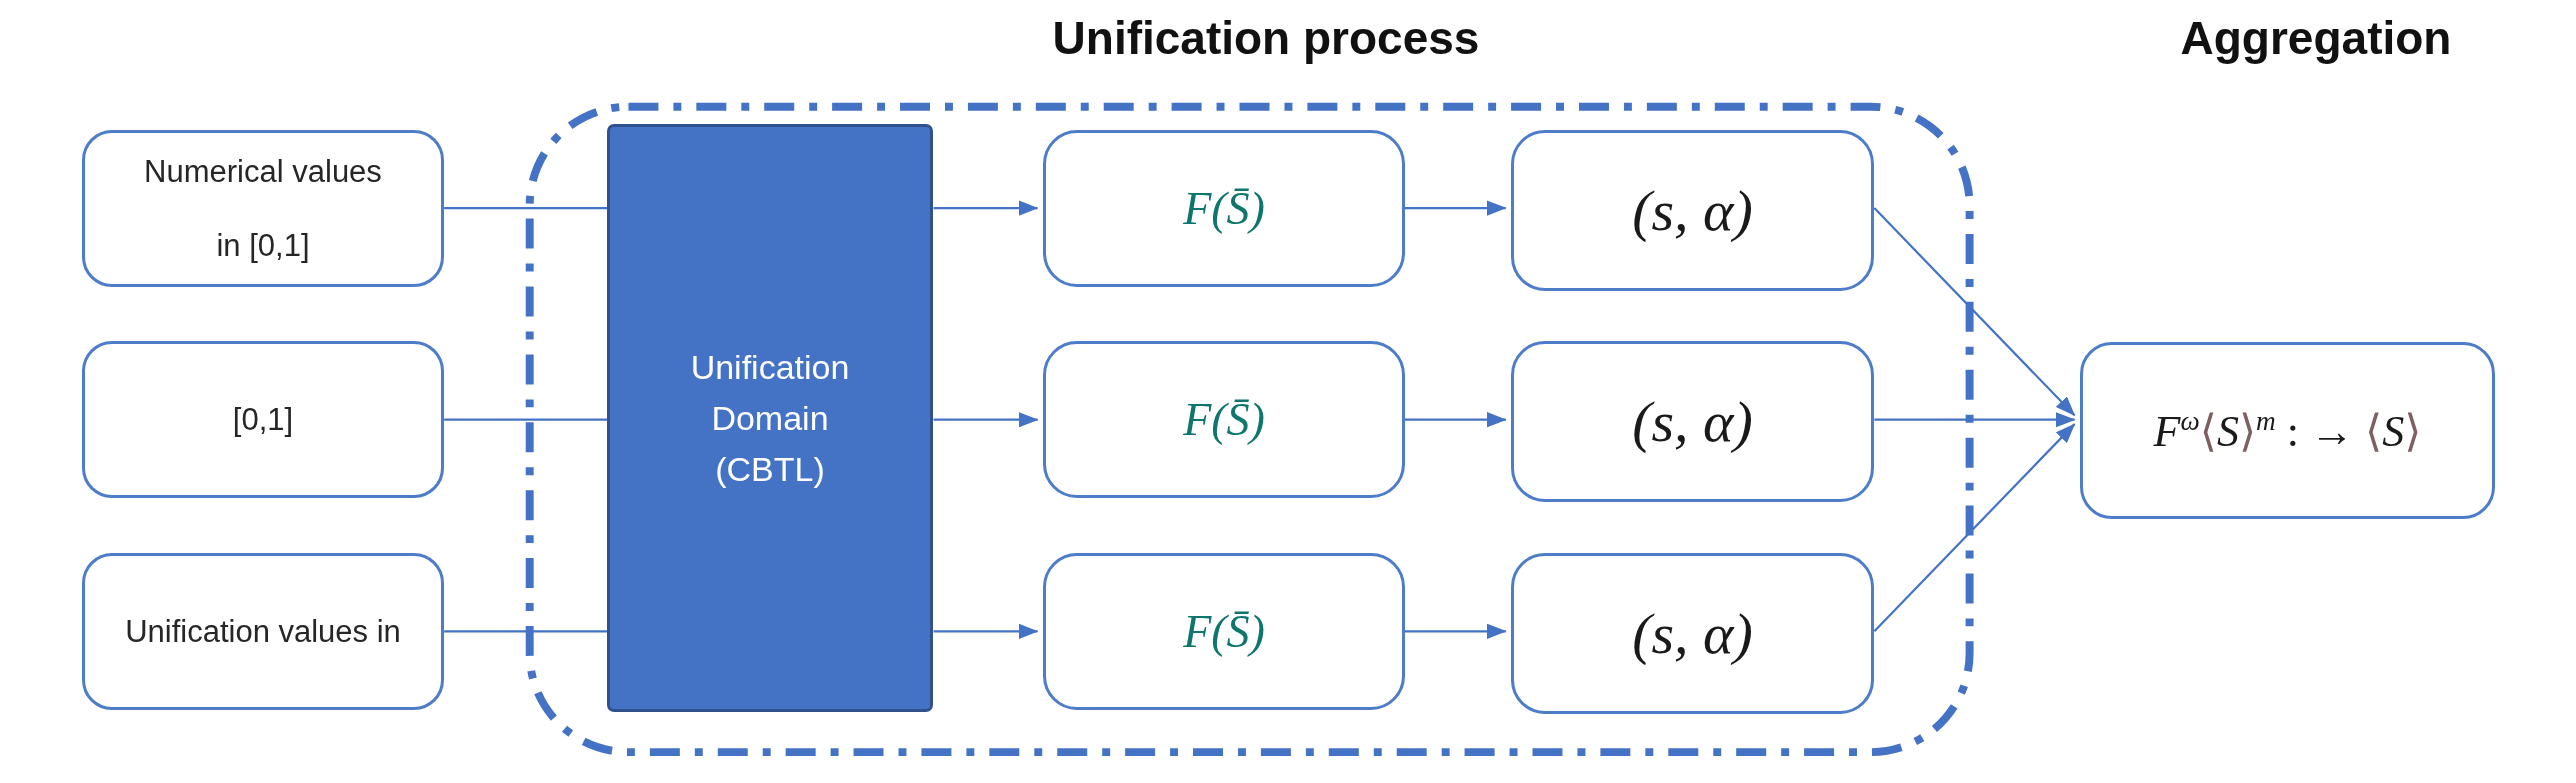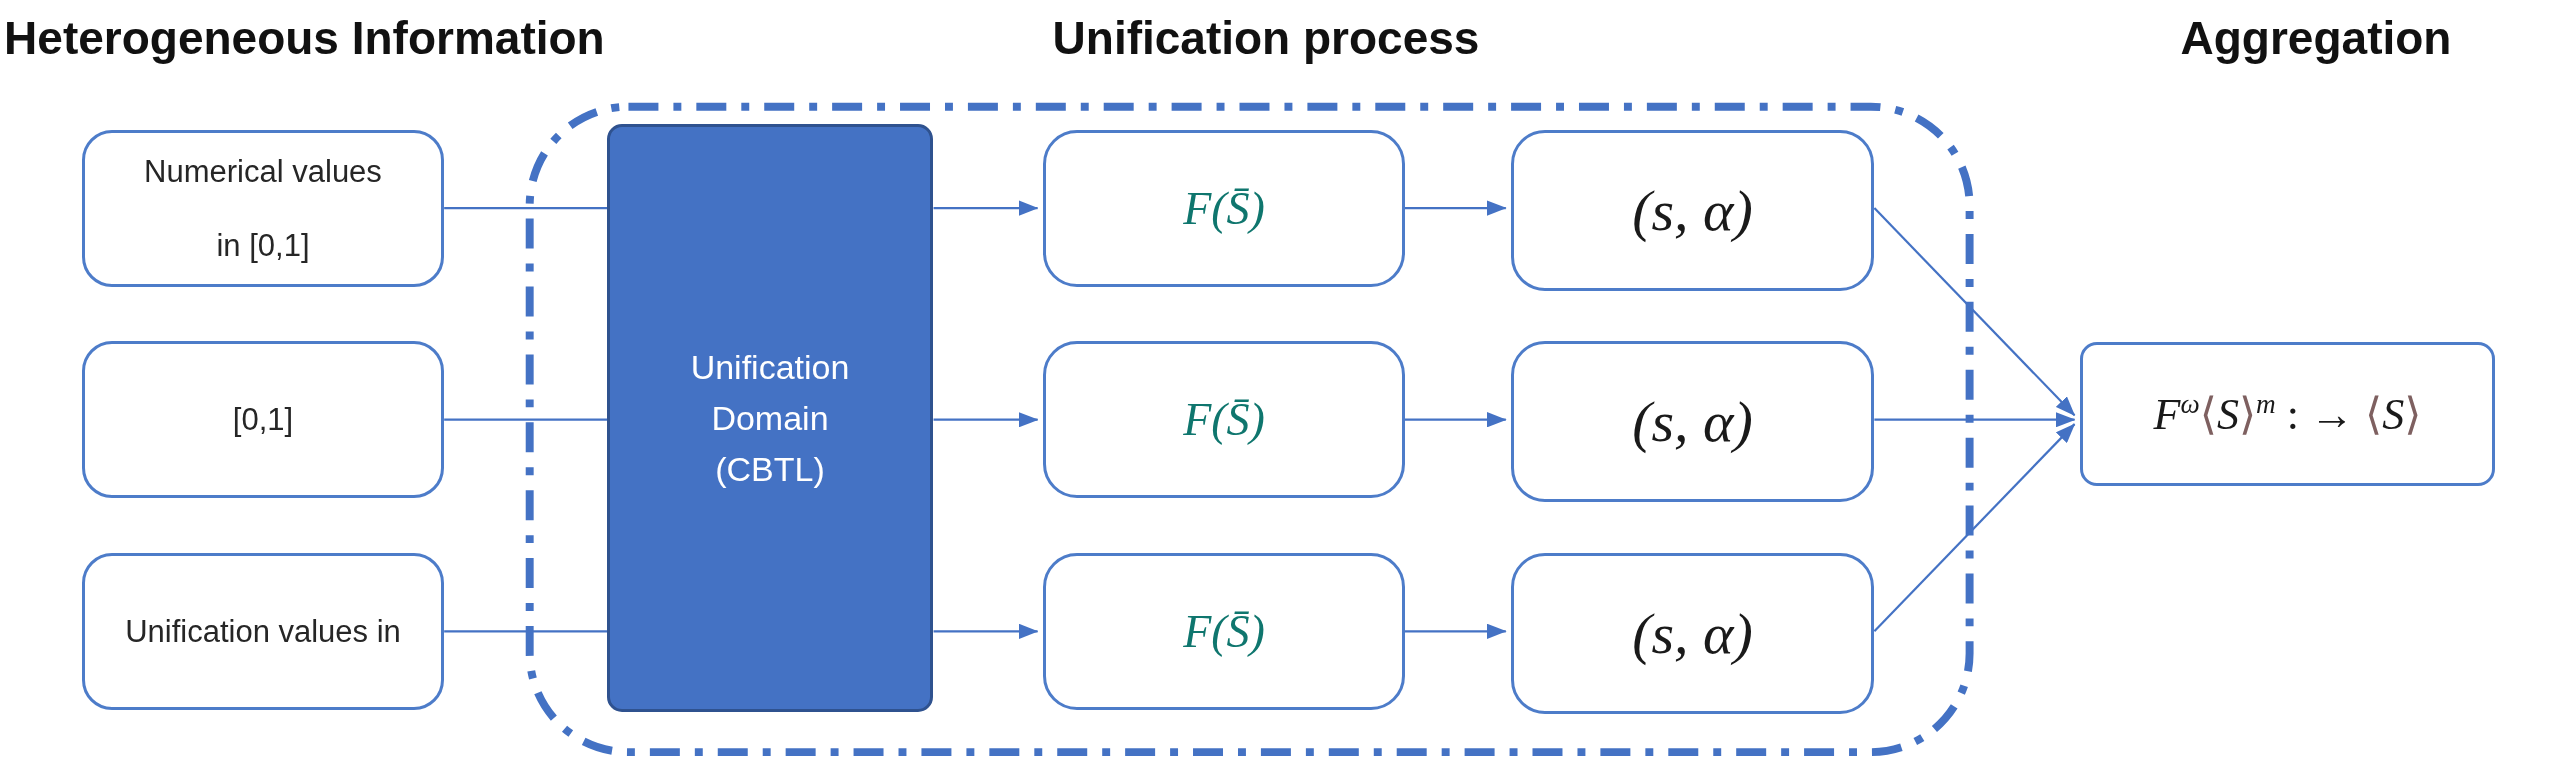--- a/index.html
+++ b/index.html
@@ -22,38 +22,38 @@
     display:flex;flex-direction:column;align-items:center;justify-content:center;
     text-align:center;box-sizing:border-box;background:#ffffff;
   }
   .input-box{
     left:82px;width:362px;height:157px;
     border:3.1px solid #4d7cc9;border-radius:30px;
     font-size:31px;line-height:48px;color:#262626;gap:26px;
   }
   .domain-box{
     left:607px;top:124px;width:326px;height:588px;
-    background:#4472c4;border:3.5px solid #2f528f;border-radius:15px;
+    background:#4472c4;border:3.5px solid #2f528f;border-radius:7px;
     color:#ffffff;font-size:34px;line-height:51px;
   }
   .f-box{
     left:1043px;width:362px;height:157px;
     border:3.1px solid #4d7cc9;border-radius:34px;
     font-family:"Liberation Serif", serif;font-style:italic;
     font-size:46px;color:#0f766e;
   }
   .pair-box{
     left:1511px;width:363px;height:161px;
     border:3.1px solid #4d7cc9;border-radius:34px;
     font-family:"Liberation Serif", serif;font-style:italic;
     font-size:58px;color:#1a1a1a;
   }
   .agg-box{
-    left:2080px;top:342px;width:415px;height:144px;
-    border:3.1px solid #4d7cc9;border-radius:17px;
+    left:2080px;top:342px;width:415px;height:177px;
+    border:3.1px solid #4d7cc9;border-radius:32px;
     font-family:"Liberation Serif", serif;
     font-size:44px;color:#1a1a1a;
     flex-direction:row;
   }
   .row1{top:130px;}
   .row2{top:341px;}
   .row3{top:553px;}
   
   .fp-it{font-style:italic;}
   .fp-pl{font-style:normal;}
@@ -84,21 +84,20 @@
 
     <line x1="1592" y1="236" x2="1707" y2="236" stroke="#4472c4" stroke-width="2.5" marker-end="url(#arrow)"></line>
     <line x1="1592" y1="476" x2="1707" y2="476" stroke="#4472c4" stroke-width="2.5" marker-end="url(#arrow)"></line>
     <line x1="1592" y1="716" x2="1707" y2="716" stroke="#4472c4" stroke-width="2.5" marker-end="url(#arrow)"></line>
 
     <line x1="2125" y1="236" x2="2352" y2="471" stroke="#4472c4" stroke-width="2.5" marker-end="url(#arrow)"></line>
     <line x1="2125" y1="476" x2="2352" y2="476" stroke="#4472c4" stroke-width="2.5" marker-end="url(#arrow)"></line>
     <line x1="2125" y1="716" x2="2352" y2="481" stroke="#4472c4" stroke-width="2.5" marker-end="url(#arrow)"></line>
   </svg>
 
-  <div class="hdr" style="left:4.4px;width:600px;">Heterogeneous Information</div>
   <div class="hdr" style="left:975px;width:582px;">Unification process</div>
   <div class="hdr" style="left:2025px;width:582px;">Aggregation</div>
 
   <div class="node input-box row1">
     <span>Numerical values</span>
     <span>in [0,1]</span>
   </div>
   <div class="node input-box row2">
     <span>[0,1]</span>
   </div>

